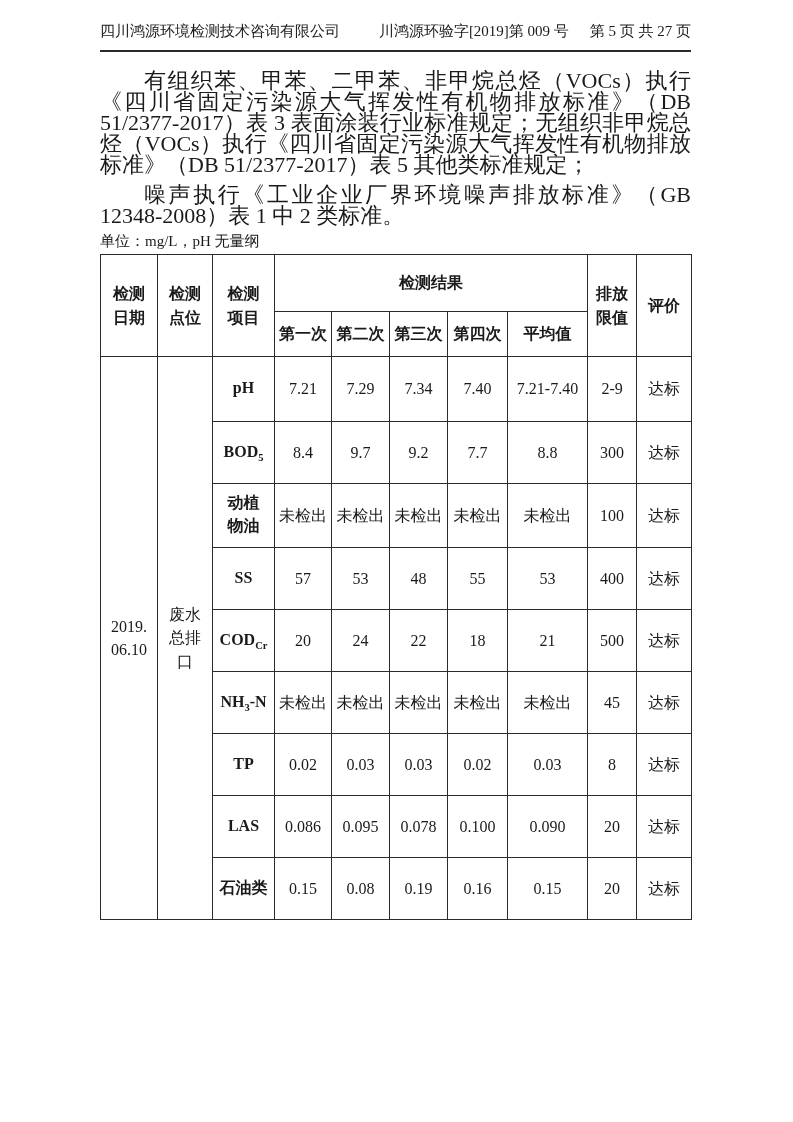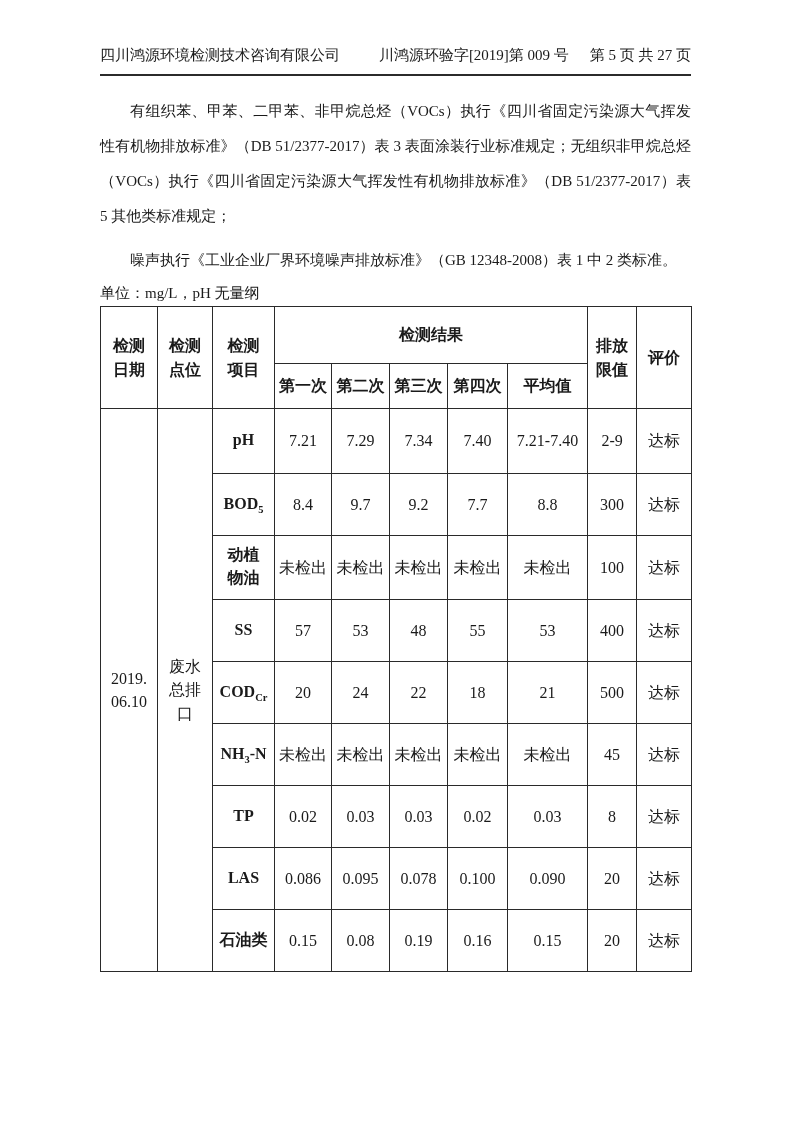--- a/index.html
+++ b/index.html
@@ -17,32 +17,32 @@
     position: absolute;
     left: 100px;
     top: 0;
     width: 591px;
   }
   
   .page-header {
     display: flex;
     justify-content: space-between;
     align-items: flex-end;
-    padding-top: 46px;
+    padding-top: 22px;
     padding-bottom: 9px;
     border-bottom: 2px solid #2b2b2b;
     font-size: 15px;
     white-space: nowrap;
   }
   .page-header .hdr-mid { margin-left: 18px; }
   
   .body-text { margin-top: 18px; }
   .para {
-    font-size: 15px;
-    line-height: 35px;
+    font-size: 22px;
+    line-height: 21px;
     text-align: justify;
     text-indent: 2em;
   }
   .para + .para { margin-top: 9px; }
   .section-heading {
     margin-top: 16px;
     font-size: 17.5px;
     font-weight: bold;
   }
   .table-title {

